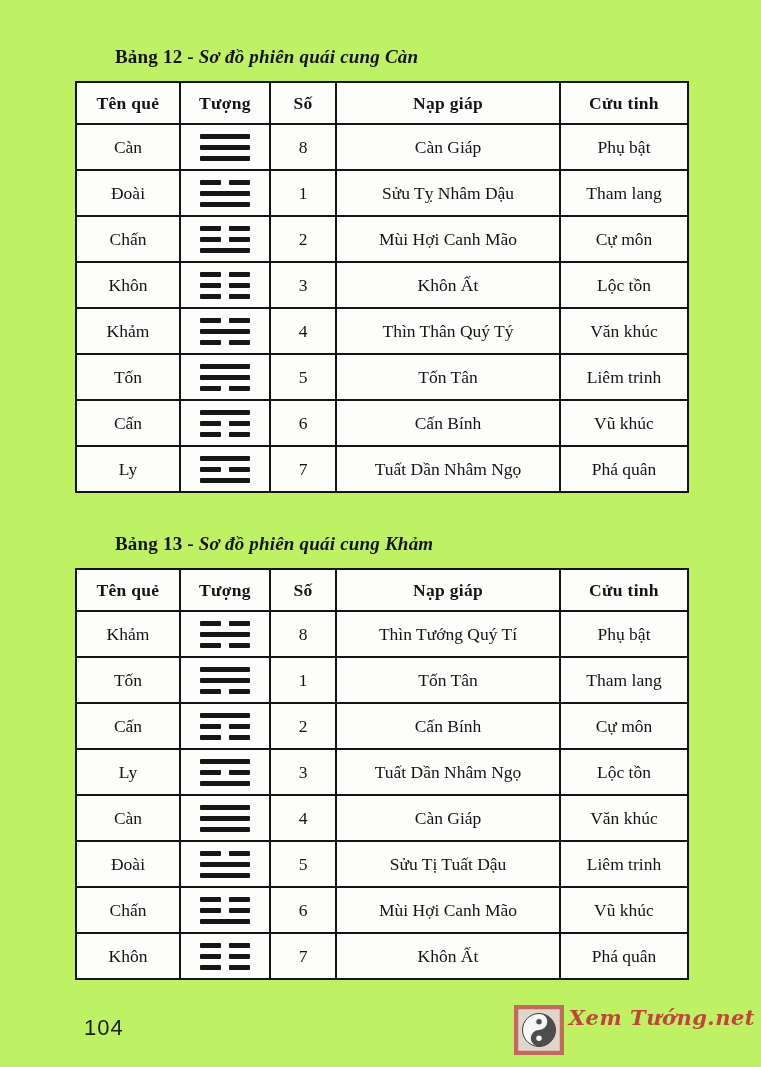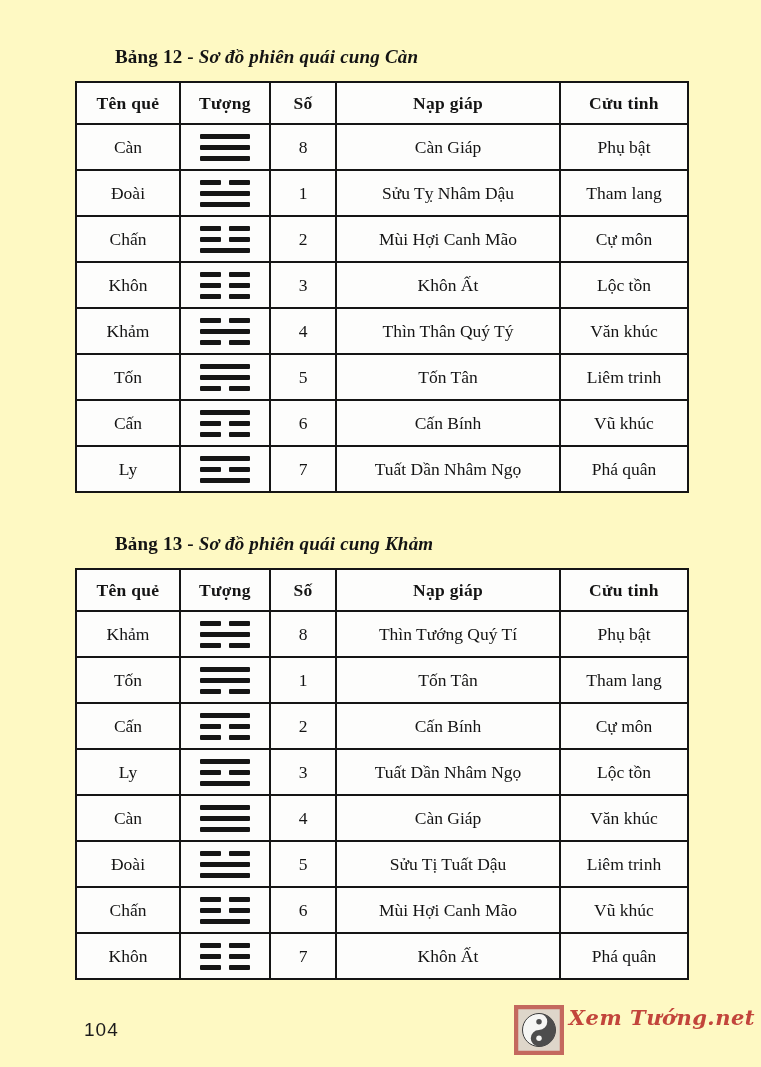--- a/index.html
+++ b/index.html
@@ -2,21 +2,21 @@
 <html><head>
 <meta charset="utf-8">
 <style>
   * { margin: 0; padding: 0; box-sizing: border-box; }
   html, body { background: #e9e9e9; }
   .page {
     position: relative;
     width: 761px;
     height: 1067px;
     margin: 0 auto;
-    background: #fef9c3;
+    background: #bef264;
     font-family: "Liberation Serif", serif;
     color: #141414;
     overflow: hidden;
   }
   .content { padding: 46px 0 0 75px; }
   .table-block { margin-bottom: 0; }
   .table-block + .table-block { margin-top: 40px; }
   .caption {
     font-size: 19px;
     font-weight: 600;
@@ -61,21 +61,21 @@
     content: "";
     width: 21px; height: 5px;
     background: #161616;
     border-radius: 1px;
   }
   .footer-page-number {
     position: absolute;
     left: 84px;
     bottom: 26px;
     font-family: "Liberation Sans", sans-serif;
-    font-size: 19px;
+    font-size: 22px;
     letter-spacing: 1px;
     color: #1c1c1c;
   }
   .watermark {
     position: absolute;
     right: 6px;
     bottom: 8px;
     display: flex;
     gap: 5px;
   }

